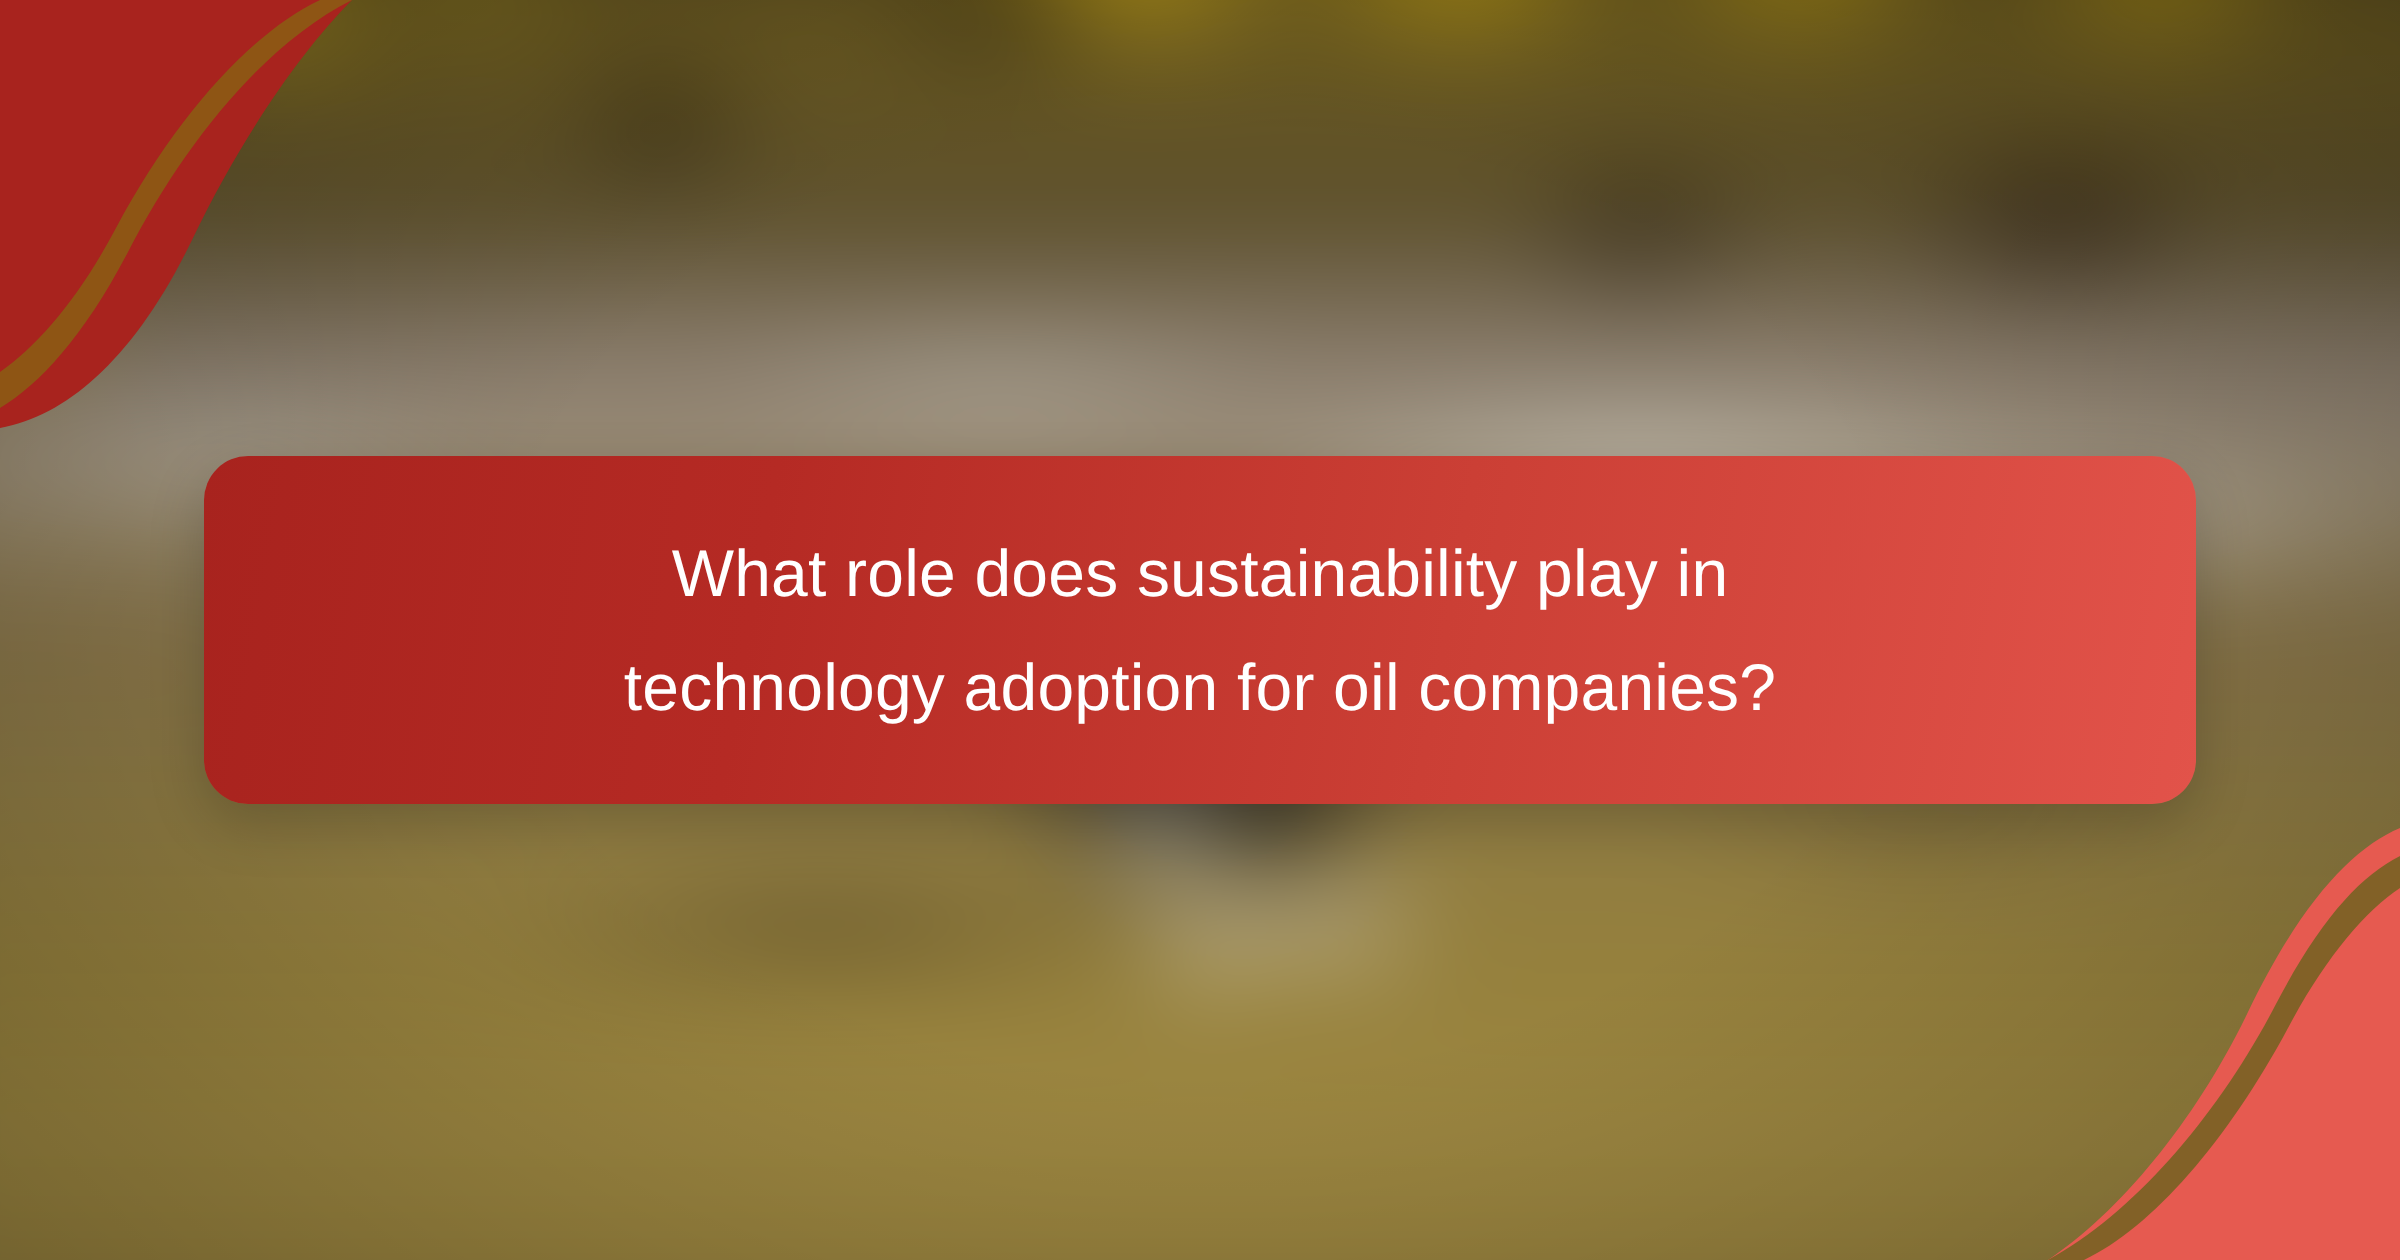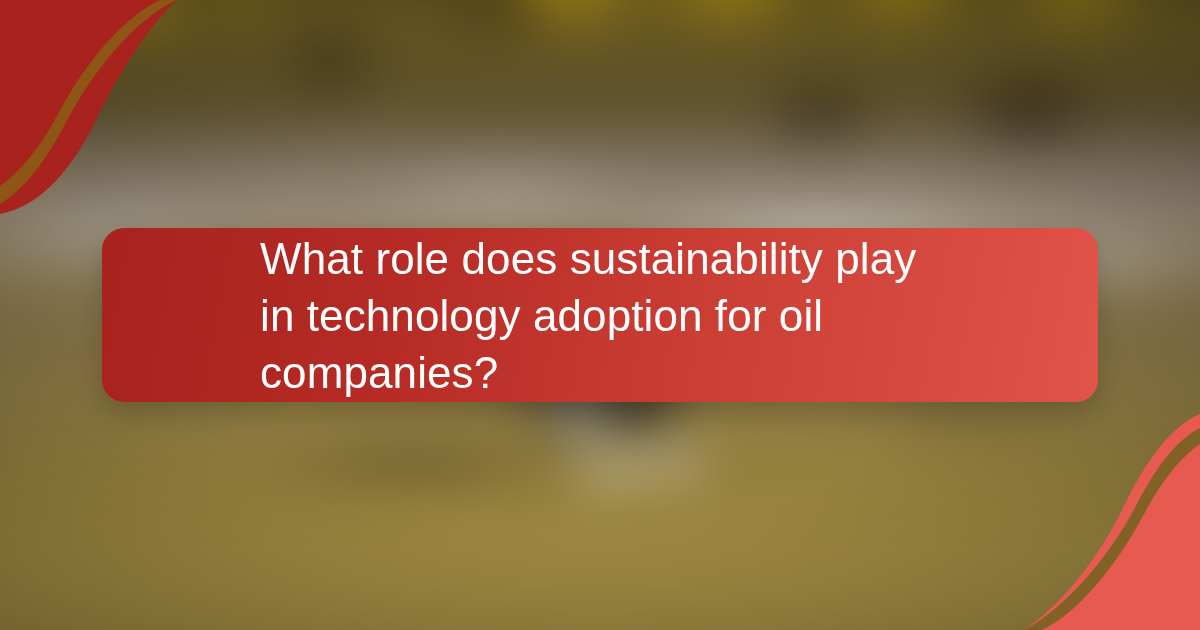--- a/index.html
+++ b/index.html
@@ -86,23 +86,24 @@
     background: linear-gradient(100deg, #a8231e 0%, #b52a24 28%, #cb3f35 62%, #e2534a 100%);
     box-shadow: 0 10px 28px rgba(0,0,0,0.20);
     display: flex;
     align-items: center;
     justify-content: center;
     box-sizing: border-box;
     padding: 0 64px;
   }
   .question-text {
     color: #ffffff;
-    font-size: 44px;
+    font-size: 33px;
     line-height: 57px;
     font-weight: 400;
+    text-align: center;
     letter-spacing: 0.1px;
     max-width: 680px;
   }
 </style>
 </head>
 <body>
 
 <div id="stage">
 
   <div class="bg-photo"></div>

